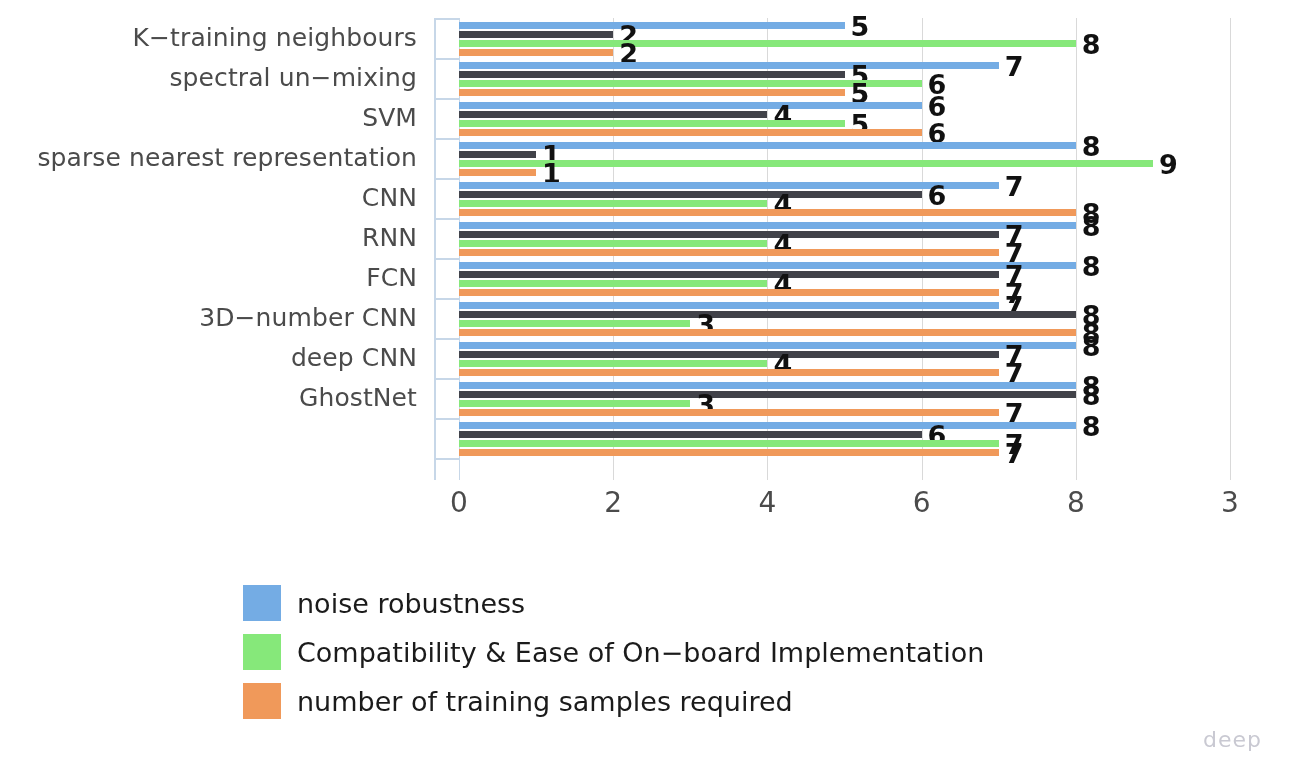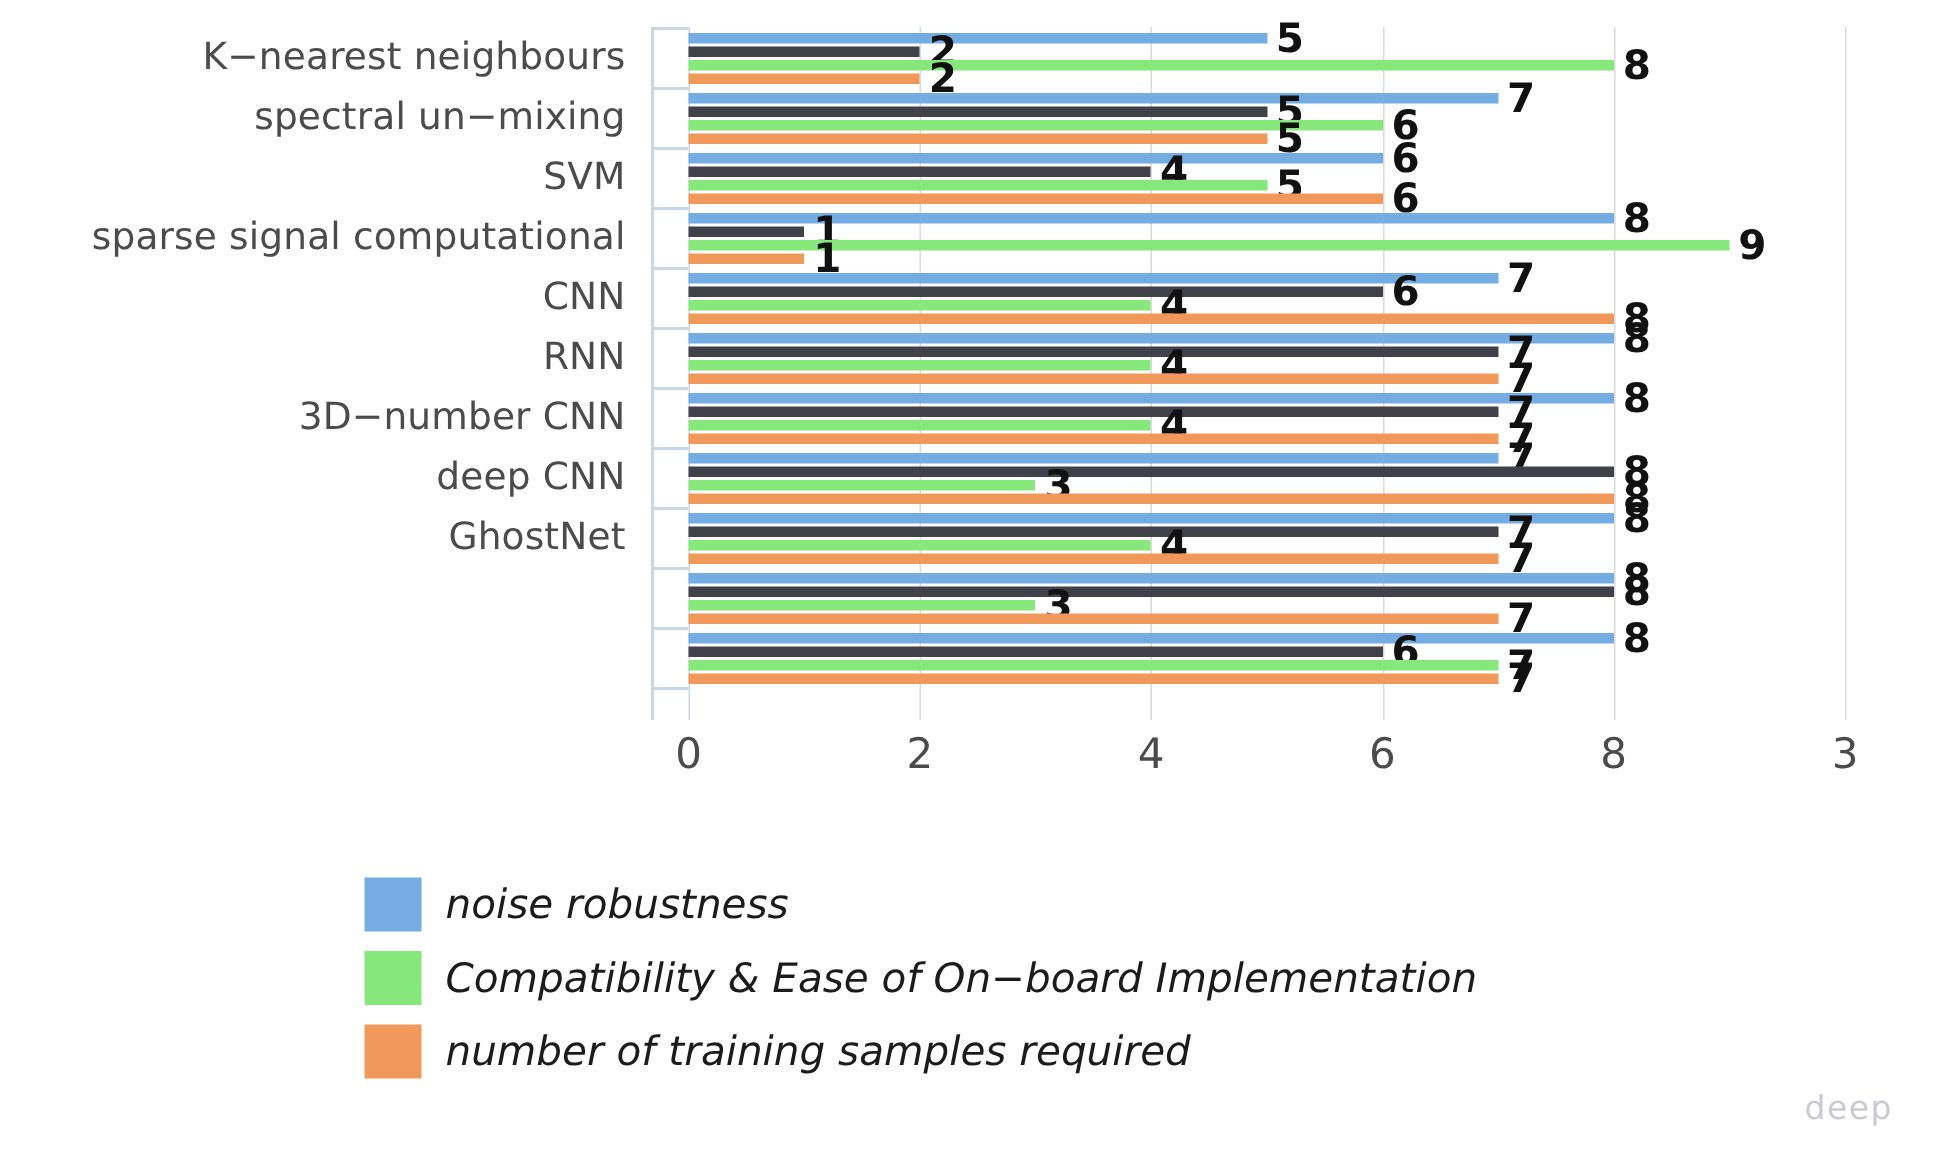--- a/index.html
+++ b/index.html
@@ -88,21 +88,20 @@
   
   .legend{
     position:absolute;
     left:243px;top:585px;
     width:900px;
   }
   .legend-row{
     display:flex;align-items:flex-end;
     margin-bottom:13px;
     height:36px;
-    font-style:italic;
   }
   .legend-item{display:flex;align-items:center;}
   .legend-swatch{
     width:38px;height:36px;flex:0 0 38px;
   }
   .legend-text{
     margin-left:16px;
     font-size:27px;
     color:#1b1b1b;
     white-space:nowrap;
@@ -119,26 +118,27 @@
   }
 </style>
 </head>
 <body>
 
 <div id="chart-root">
 
   <div class="plot-wrap">
 
     <div class="cat-labels" id="cat-labels">
-        <div class="cat-label">K−nearest neighbours</div>
+        <div class="cat-label">K−training neighbours</div>
         <div class="cat-label">spectral un−mixing</div>
         <div class="cat-label">SVM</div>
-        <div class="cat-label">sparse signal computational</div>
+        <div class="cat-label">sparse nearest representation</div>
         <div class="cat-label">CNN</div>
         <div class="cat-label">RNN</div>
+        <div class="cat-label">FCN</div>
         <div class="cat-label">3D−number CNN</div>
         <div class="cat-label">deep CNN</div>
         <div class="cat-label">GhostNet</div>
       </div>
 
     <div class="axis-line"></div>
     <div id="tick-marks">
         <div class="tick-mark" style="top: 18px;"></div>
         <div class="tick-mark" style="top: 58px;"></div>
         <div class="tick-mark" style="top: 98px;"></div>

